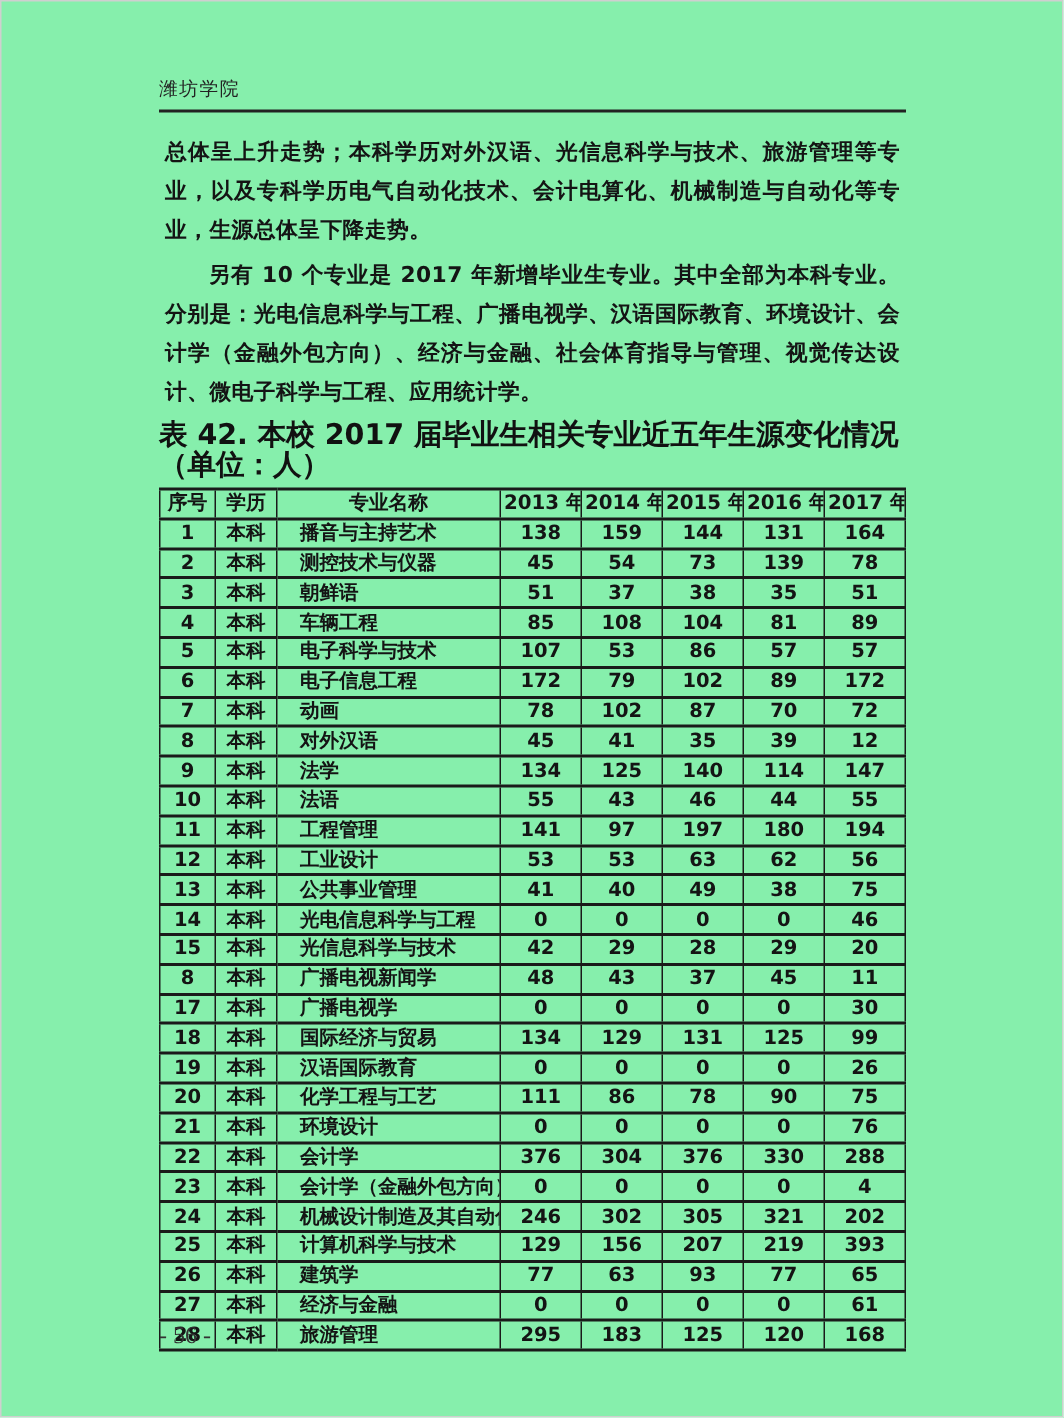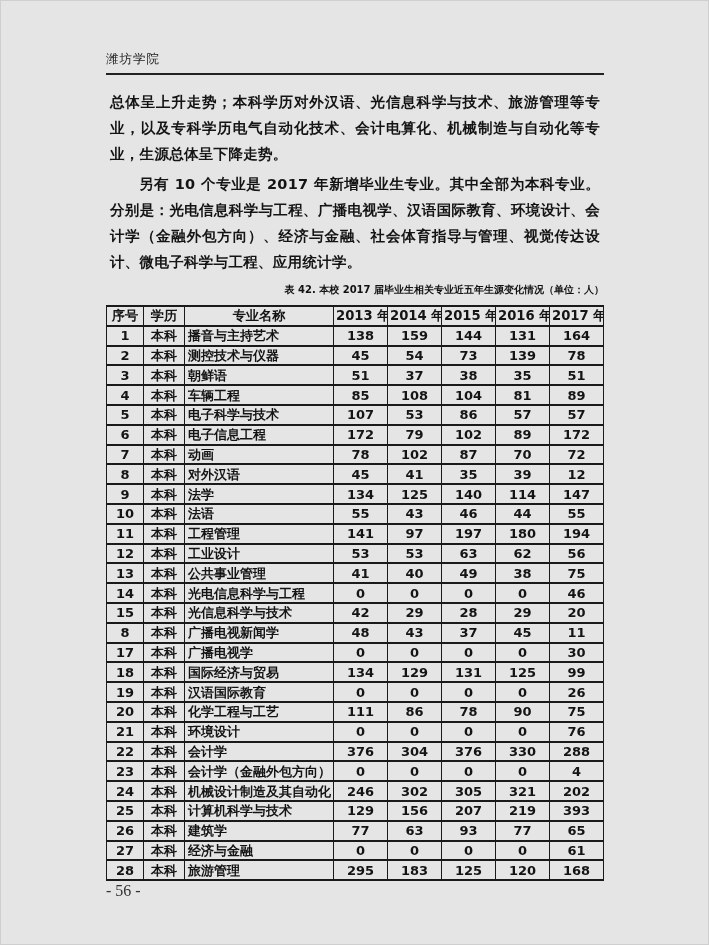--- a/index.html
+++ b/index.html
@@ -1,21 +1,21 @@
 <!DOCTYPE html>
 <html><head>
 <meta charset="utf-8">
 <style>
   html, body { margin: 0; padding: 0; background: #ffffff; }
   .sheet {
     position: relative;
     width: 709px;
     height: 945px;
     box-sizing: border-box;
-    background: #e5e5e5;
+    background: #86efac;
     border: 1px solid #cfcfcf;
     padding: 50px 104px 0 105px;
     font-family: "DejaVu Sans", "Liberation Sans", sans-serif;
     color: #111111;
     overflow: hidden;
   }
   .doc-header {
     font-size: 12.5px;
     font-weight: 500;
     color: #222;
@@ -34,22 +34,22 @@
     line-height: 26px;
     text-align: justify;
     text-justify: inter-character;
     letter-spacing: 0.3px;
     color: #141414;
   }
   .para.first { margin-top: 14px; }
   .para.indent { text-indent: 2em; }
   .table-caption {
     margin-top: 5px;
-    text-align: right;
-    font-size: 10px;
+    text-align: left;
+    font-size: 19px;
     font-weight: 700;
     color: #111;
     line-height: 20px;
   }
   table.data-table {
     margin-top: 5px;
     border-collapse: collapse;
     width: 497px;
     table-layout: fixed;
     border-radius: 13px;
@@ -63,21 +63,21 @@
     font-weight: 600;
     color: #141414;
     height: 17.8px;
     padding: 0 2px;
     text-align: center;
     white-space: nowrap;
     overflow: hidden;
     line-height: 17px;
   }
   table.data-table th { font-weight: 700; font-size: 13.2px; }
-  table.data-table td.major-name { text-align: left; padding-left: 3px; }
+  table.data-table td.major-name { text-align: left; padding-left: 15px; }
   .doc-footer {
     position: absolute;
     left: 105px;
     bottom: 44px;
     font-family: "Liberation Serif", "DejaVu Serif", serif;
     font-size: 16px;
     color: #333;
   }
 </style>
 </head>

